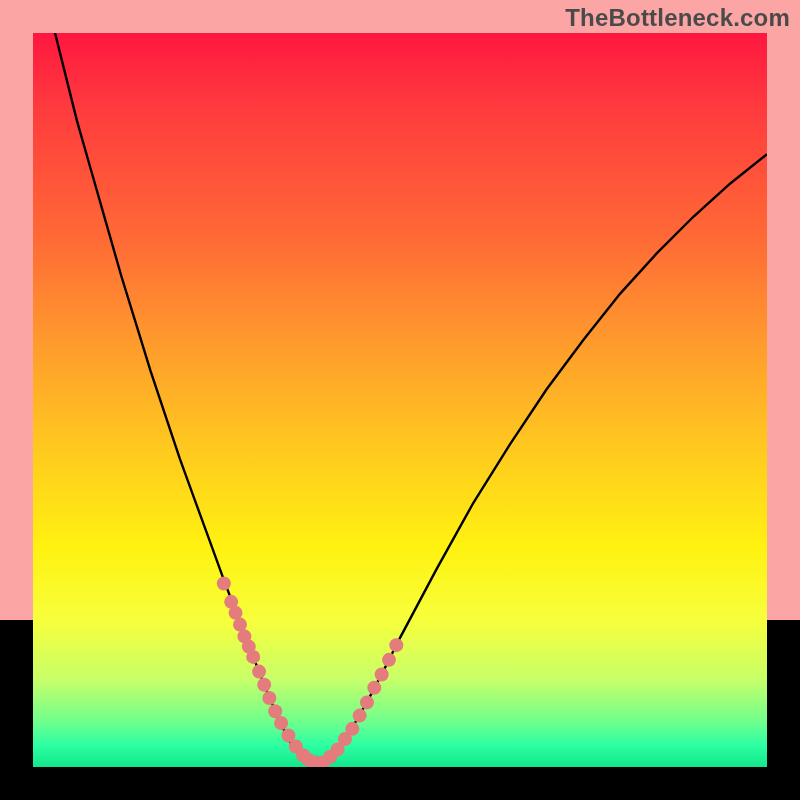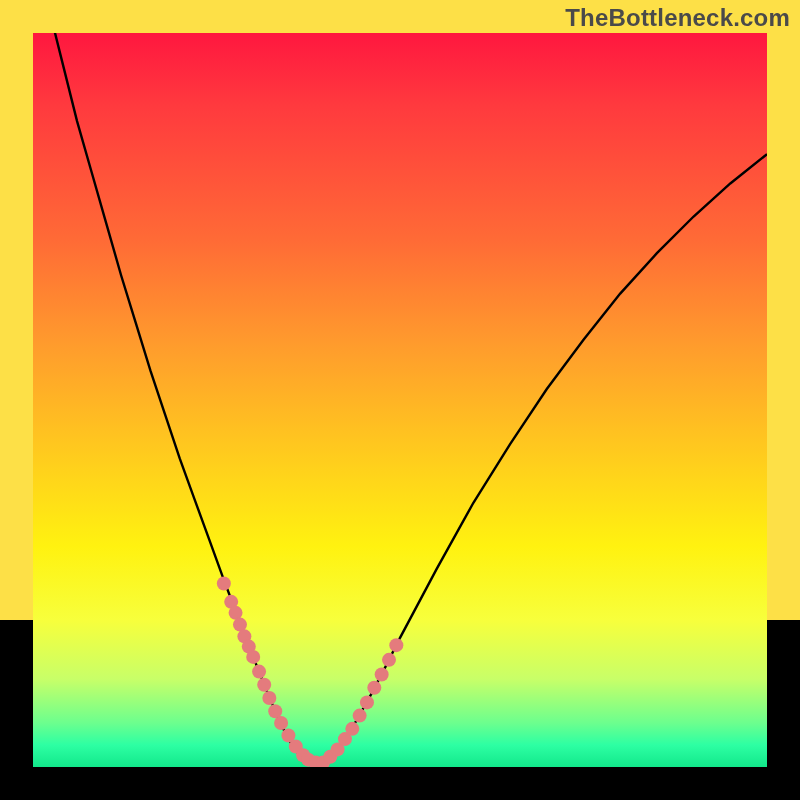--- a/index.html
+++ b/index.html
@@ -8,21 +8,21 @@
     width: 800px;
     height: 800px;
     background: #000;
     font-family: Arial, Helvetica, sans-serif;
     overflow: hidden;
   }
   .frame {
     position: relative;
     width: 800px;
     height: 620px;
-    background: #fde047;
+    background: #fca5a5;
   }
   .watermark {
     position: absolute;
     top: 4px;
     right: 10px;
     color: #4a4a4a;
     font-size: 24px;
     font-weight: 600;
     letter-spacing: 0.2px;
     z-index: 10;

